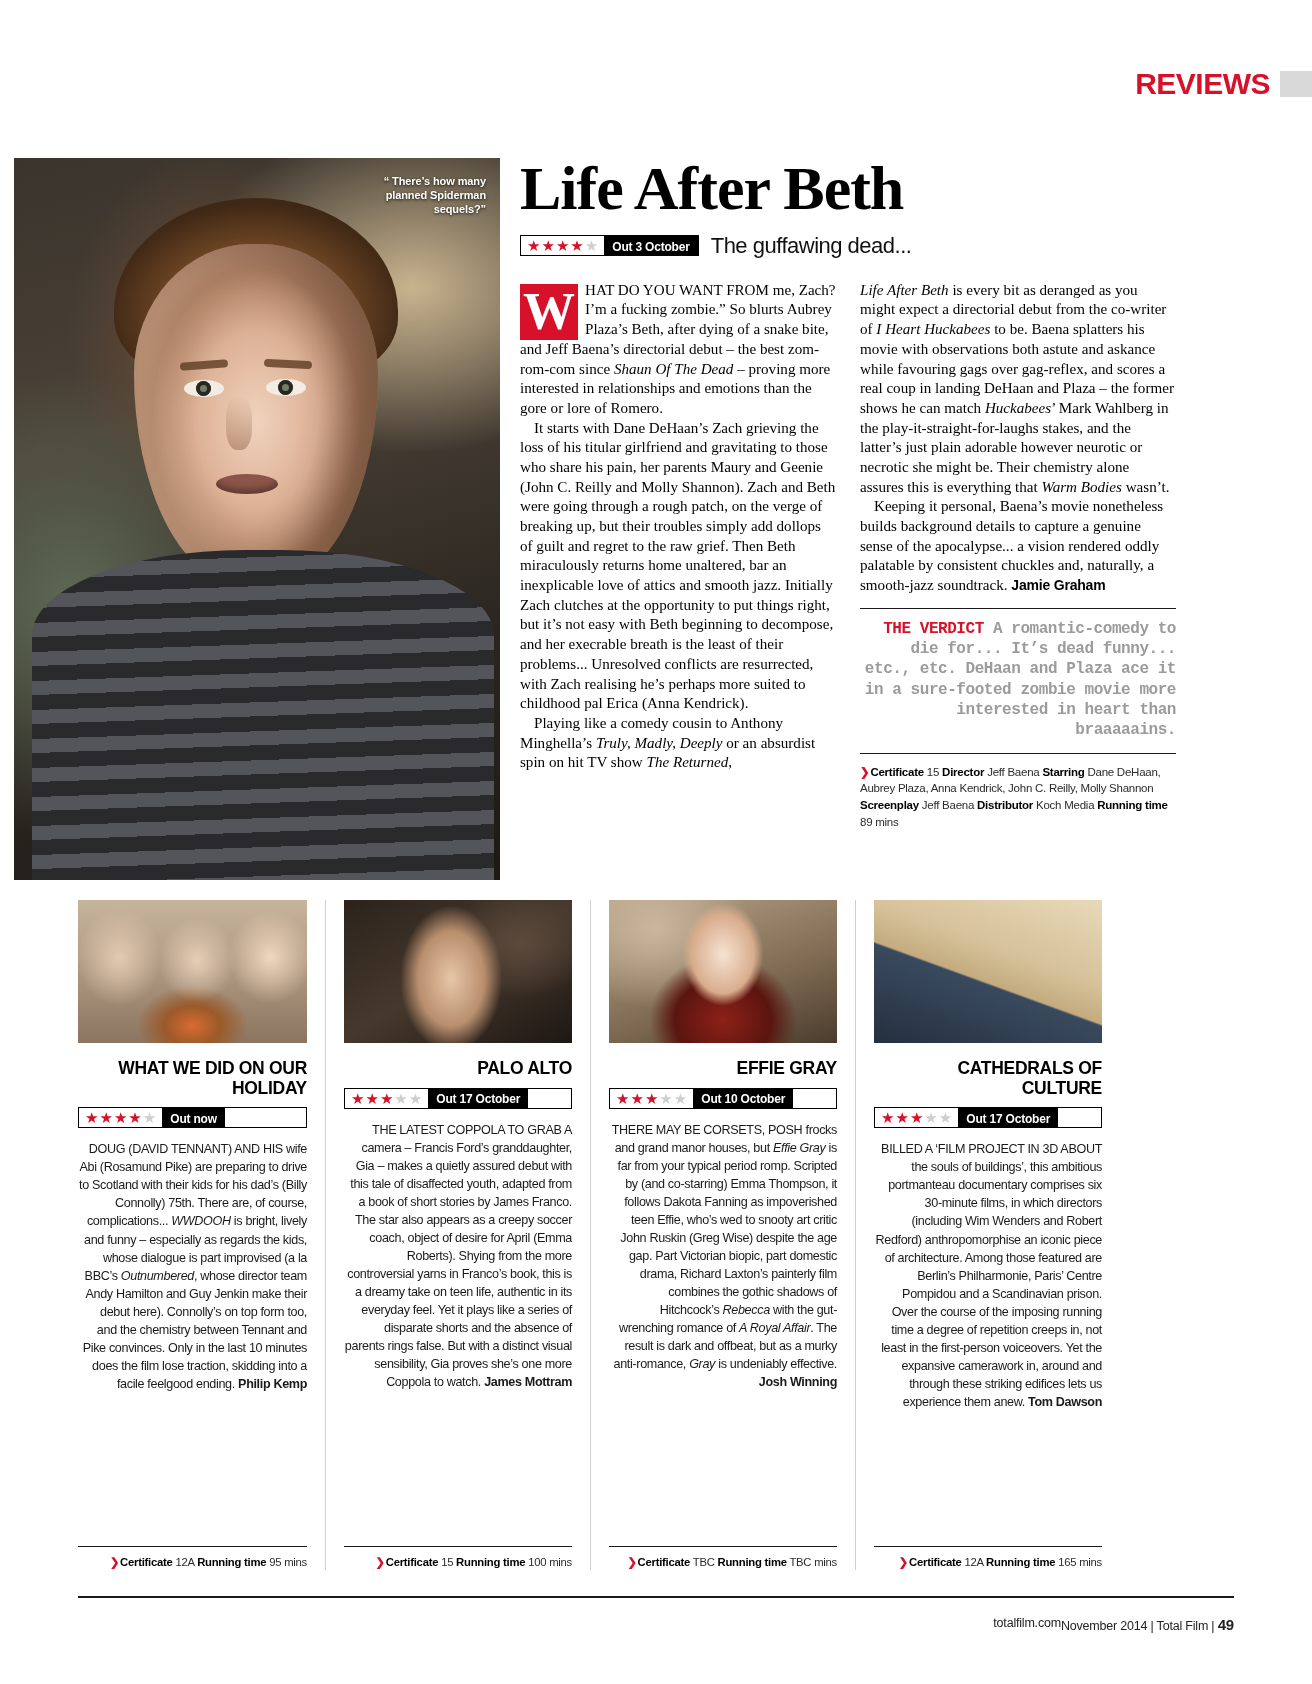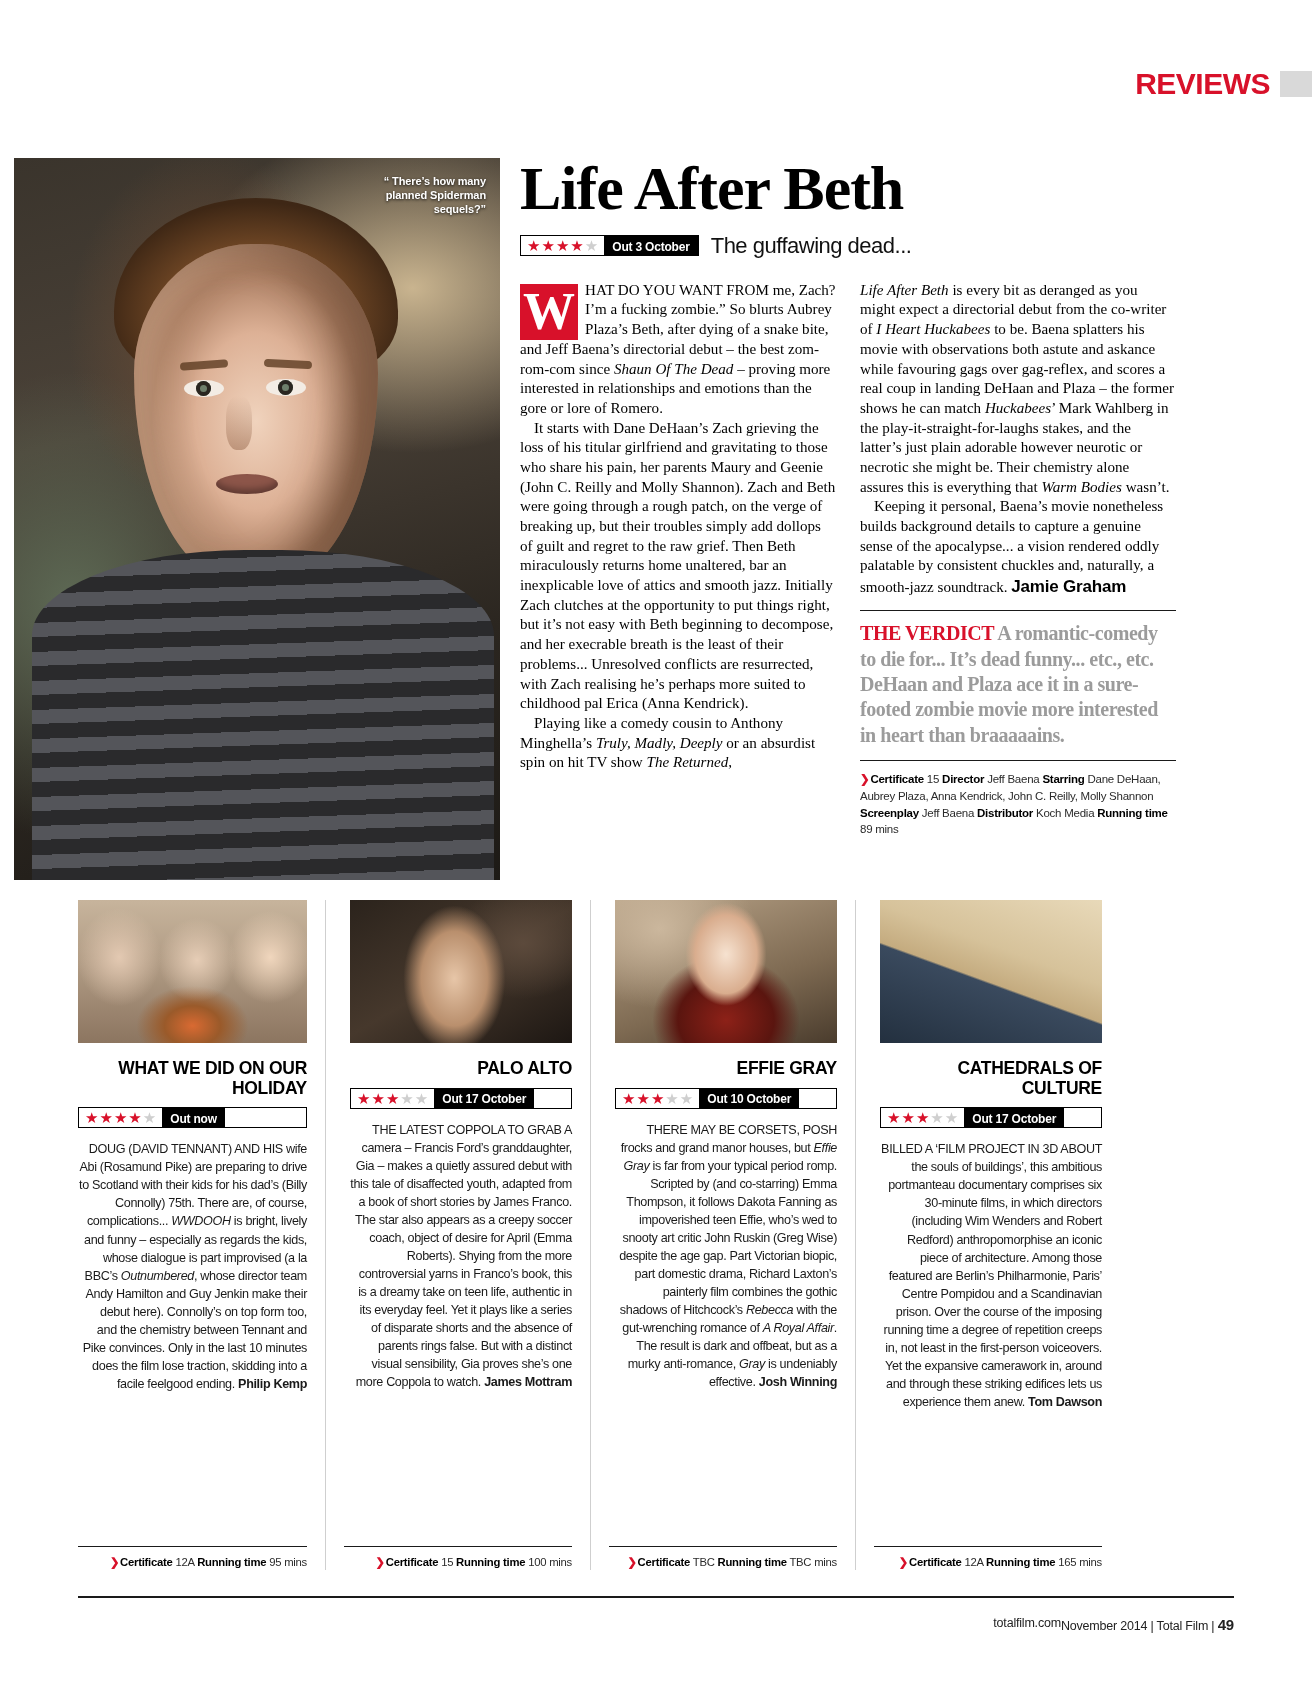--- a/index.html
+++ b/index.html
@@ -110,40 +110,40 @@
     margin:0; font-family:"Liberation Serif", serif;
     font-size:15.1px; line-height:1.305; text-align:left; color:#000;
   }
   .fcol p + p { text-indent:14px; }
   .fcol i { font-style:italic; }
   .dropcap {
     float:left; width:58px; height:56px; background:#d8112a; color:#fff;
     font-family:"Liberation Serif", serif; font-weight:bold; font-size:52px;
     line-height:56px; text-align:center; margin:3px 7px 0 0;
   }
-  .byline { font-family:"Liberation Sans", sans-serif; font-weight:bold; font-size:17px; letter-spacing:-0.2px; }
+  .byline { font-family:"Liberation Sans", sans-serif; font-weight:bold; font-size:14px; letter-spacing:-0.2px; }
 
   .rule { border-top:1px solid #1a1a1a; margin:12px 0 10px 0; }
   .verdict {
-    font-family:Liberation Serif, serif; font-weight:bold;
-    font-size:20px; line-height:1.27; color:#9b9b9b; letter-spacing:-0.45px;
+    font-family:Liberation Mono, monospace; font-weight:bold;
+    font-size:16px; line-height:1.27; color:#9b9b9b; letter-spacing:-0.45px;text-align:right;
   }
   .verdict .vlabel { color:#d8112a; }
 
   .credits {
     font-family:"Liberation Sans", sans-serif; font-size:11.5px;
     line-height:1.45; color:#2b2b2b; letter-spacing:-0.25px;
   }
   .credits b { color:#000; }
   .arrow { color:#d8112a; font-weight:bold; margin-right:1px; }
 
   
   .bottom { position:absolute; top:900px; left:78px; right:78px; height:670px; display:flex; }
   .bcol { width:247px; position:relative; padding-right:18px;text-align:right; }
-  .bcol + .bcol { border-left:1px solid #cfcfcf; padding-left:24px; width:265px; }
+  .bcol + .bcol { border-left:1px solid #cfcfcf; padding-left:18px; width:265px; }
   .thumb { width:100%; height:143px; overflow:hidden; margin-bottom:16px; }
   .t1 { background:
       radial-gradient(ellipse 60px 70px at 18% 40%, #e3c9b2 0%, rgba(200,170,145,0) 70%),
       radial-gradient(ellipse 55px 60px at 52% 42%, #e6cdb6 0%, rgba(200,170,145,0) 70%),
       radial-gradient(ellipse 60px 66px at 84% 40%, #f0d6bd 0%, rgba(200,170,145,0) 70%),
       radial-gradient(ellipse 70px 50px at 50% 88%, #d96a32 0%, #9a5a2a 40%, rgba(120,80,40,0) 80%),
       linear-gradient(180deg,#c7b49c 0%, #b09b84 45%, #8c7560 100%); }
   .t2 { background:
       radial-gradient(ellipse 60px 86px at 47% 55%, #e7c6a8 0%, #b98f6d 55%, rgba(100,70,50,0) 85%),
       radial-gradient(ellipse 90px 70px at 78% 30%, #5c4a3c 0%, rgba(40,32,26,0) 80%),

